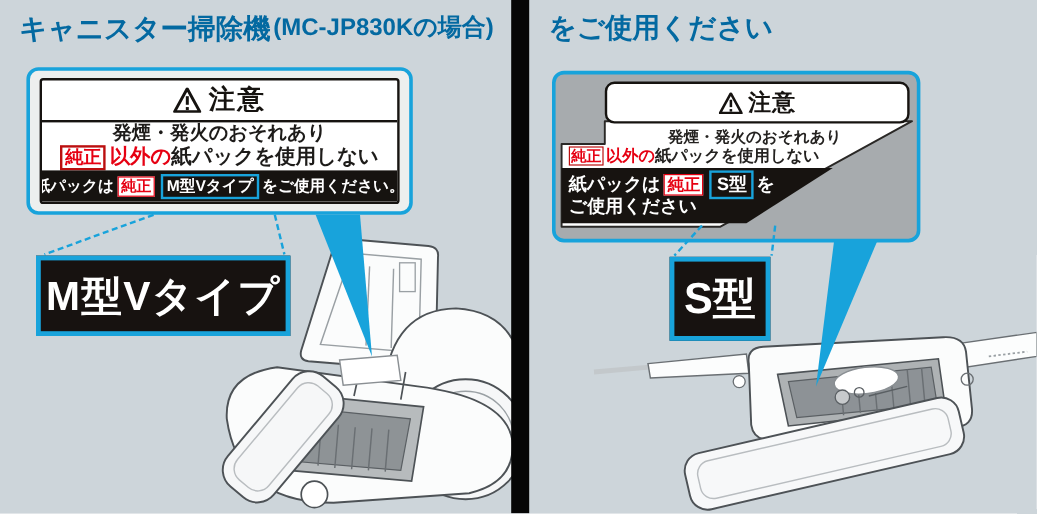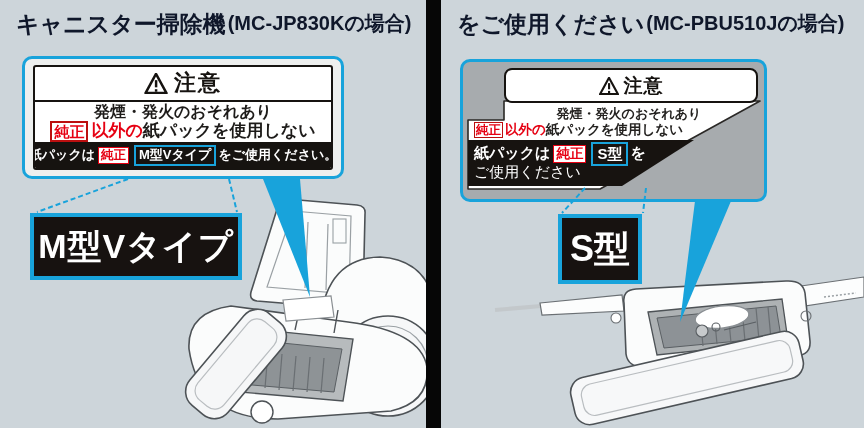--- a/index.html
+++ b/index.html
@@ -7,21 +7,21 @@
     --red:#e60012;
     --ink:#161310;
     --line:#4d5256;
   }
   html,body{margin:0;padding:0;}
   body{font-family:"Liberation Sans","DejaVu Sans",sans-serif;}
   #stage{position:relative;width:864px;height:428px;background:#cdd5da;overflow:hidden;}
   .abs{position:absolute;box-sizing:border-box;}
 
   
-  .panel-title{display:flex;align-items:flex-end;gap:2px;white-space:nowrap;color:#0f172a;}
+  .panel-title{display:flex;align-items:flex-end;gap:2px;white-space:nowrap;color:#0369a1;}
   .t-main{font-size:23px;font-weight:bold;line-height:1.15;}
   .t-model{font-size:20px;font-weight:bold;line-height:1.35;}
 
   
   #divider{left:426px;top:0;width:15px;height:428px;background:#060606;}
 
   
   #llabel{left:22px;top:56px;width:322px;height:123px;border:3px solid var(--cyan);
           border-radius:10px;background:#edefee;padding:6px 8px;}
   #llabel-inner{width:100%;height:100%;background:#fff;border:2px solid var(--ink);
@@ -50,21 +50,21 @@
           border-radius:10px;background:#a7abae;}
   #r-head{left:504px;top:68px;width:254px;height:35px;background:#fff;border:2px solid var(--ink);
           border-radius:8px;display:flex;align-items:center;justify-content:center;gap:5px;
           font-size:19px;font-weight:bold;color:var(--ink);letter-spacing:1px;}
   #r-warn1{left:504px;top:105px;width:250px;text-align:center;font-size:13px;font-weight:bold;color:#242220;white-space:nowrap;}
   #r-warn2{left:474px;top:121px;font-size:13.5px;font-weight:bold;color:#242220;display:flex;align-items:center;white-space:nowrap;}
   #r-warn2 .genuine-box{font-size:12.5px;border-width:1.5px;padding:0 1px;margin-right:2px;}
   #r-bar1{left:474px;top:142px;display:flex;align-items:center;font-size:15px;font-weight:bold;color:#fff;white-space:nowrap;}
   #r-bar1 .genuine-badge{font-size:13.5px;}
   #r-bar1 .type-box{padding:0 4px;}
-  #r-bar2{left:474px;top:163px;font-size:15px;font-weight:normal;color:#fff;white-space:nowrap;}
+  #r-bar2{left:474px;top:163px;font-size:15px;font-weight:bold;color:#fff;white-space:nowrap;}
 
   svg.overlay{position:absolute;top:0;pointer-events:none;}
 </style>
 </head>
 <body>
 
 <div id="stage">
 
   <div class="abs panel-title" style="left:16px;top:10px;">
     <span class="t-main">キャニスター掃除機</span>
@@ -139,21 +139,20 @@
     </g>
     <polygon points="263,179 300,179 310,297" fill="#18a3db"></polygon>
   </svg>
 
   <div class="abs callout" id="callout-left">M型Vタイプ</div>
 
   <div class="abs" id="divider"></div>
 
   <div class="abs panel-title" style="left:457px;top:10px;">
     <span class="t-main">をご使用ください</span>
-    <span class="t-model">(MC-PBU510Jの場合)</span>
   </div>
 
   <div class="abs" id="rlabel"></div>
 
   <svg class="overlay" style="left:432px;width:432px;height:428px;" viewBox="432 0 432 428">
 
     <g>
       <polygon points="468,120 504,120 504,101 760,101 600,189 468,189" fill="#ffffff" stroke="#2a2826" stroke-width="1.6" stroke-linejoin="round"></polygon>
       <polygon points="468,140 694,140 622,186 468,186" fill="#171310"></polygon>
     </g>

